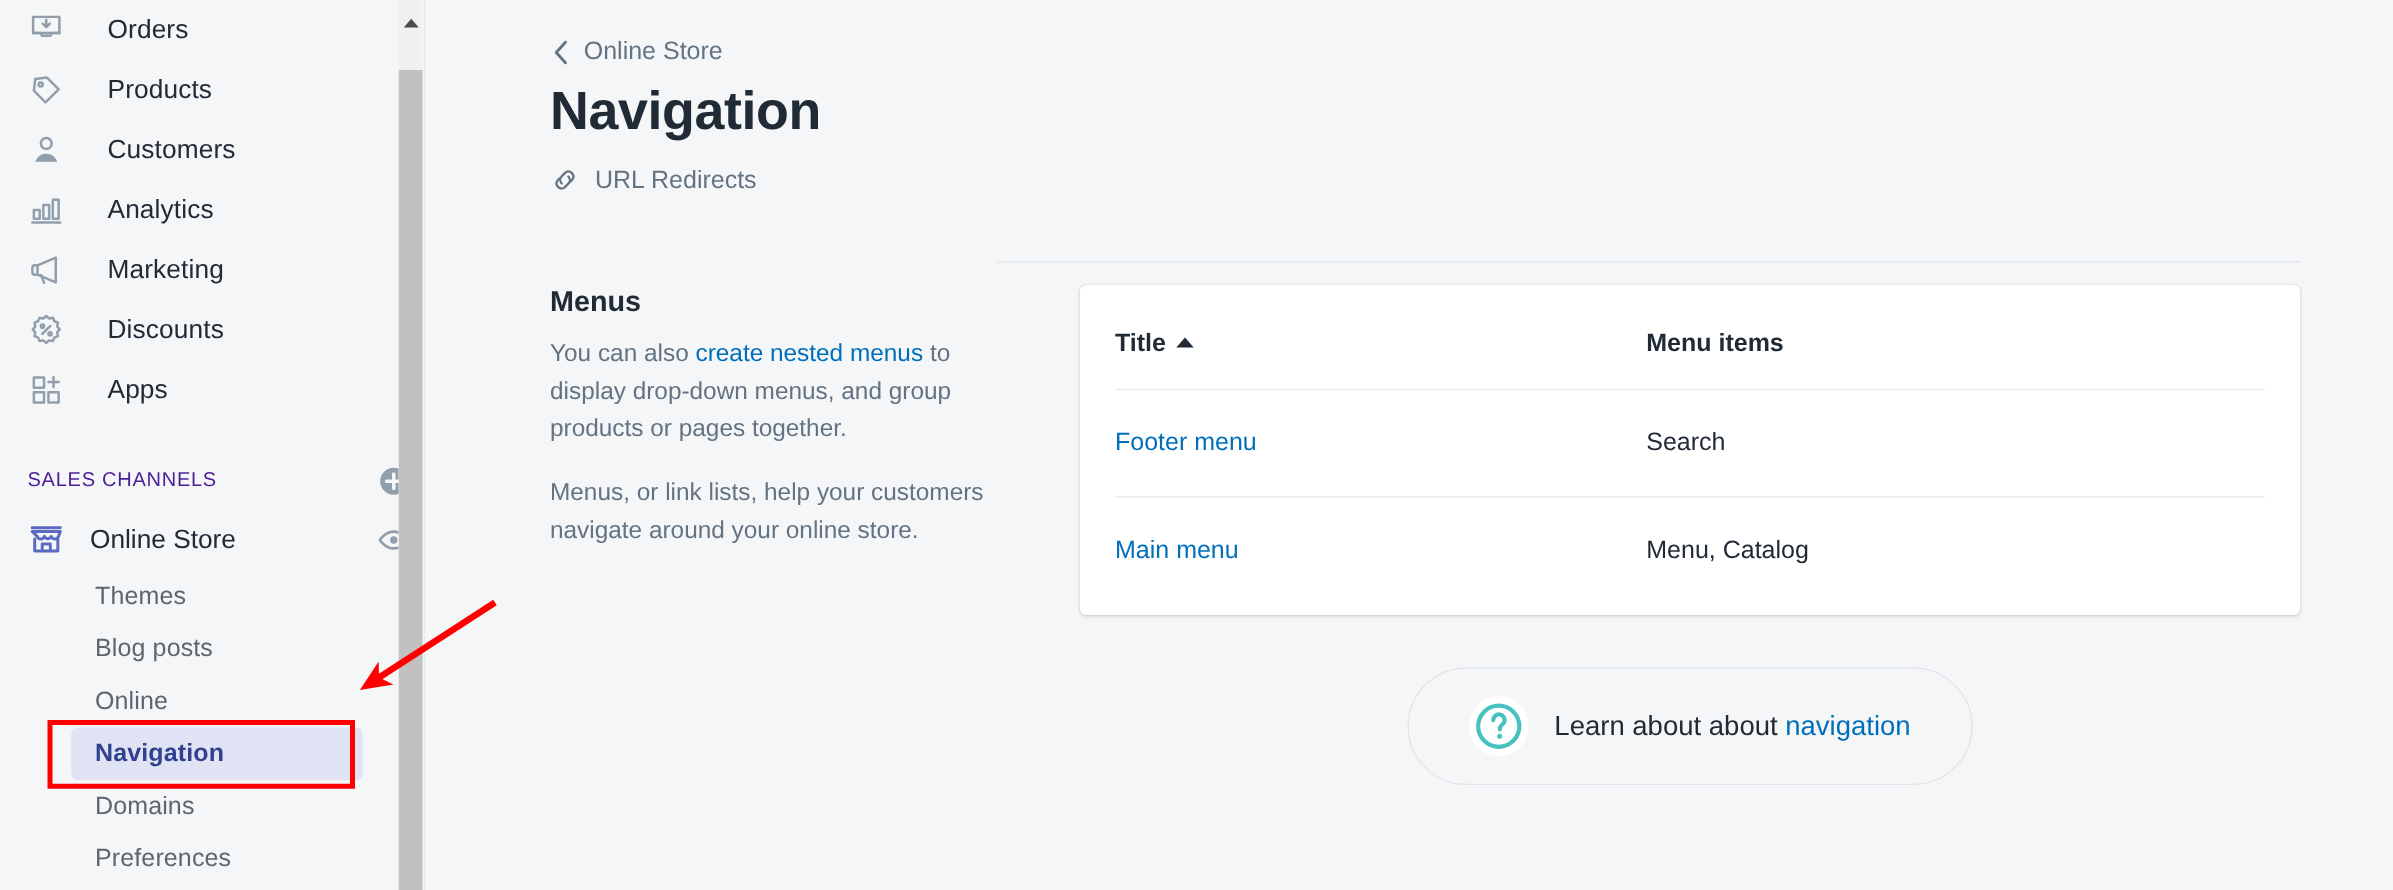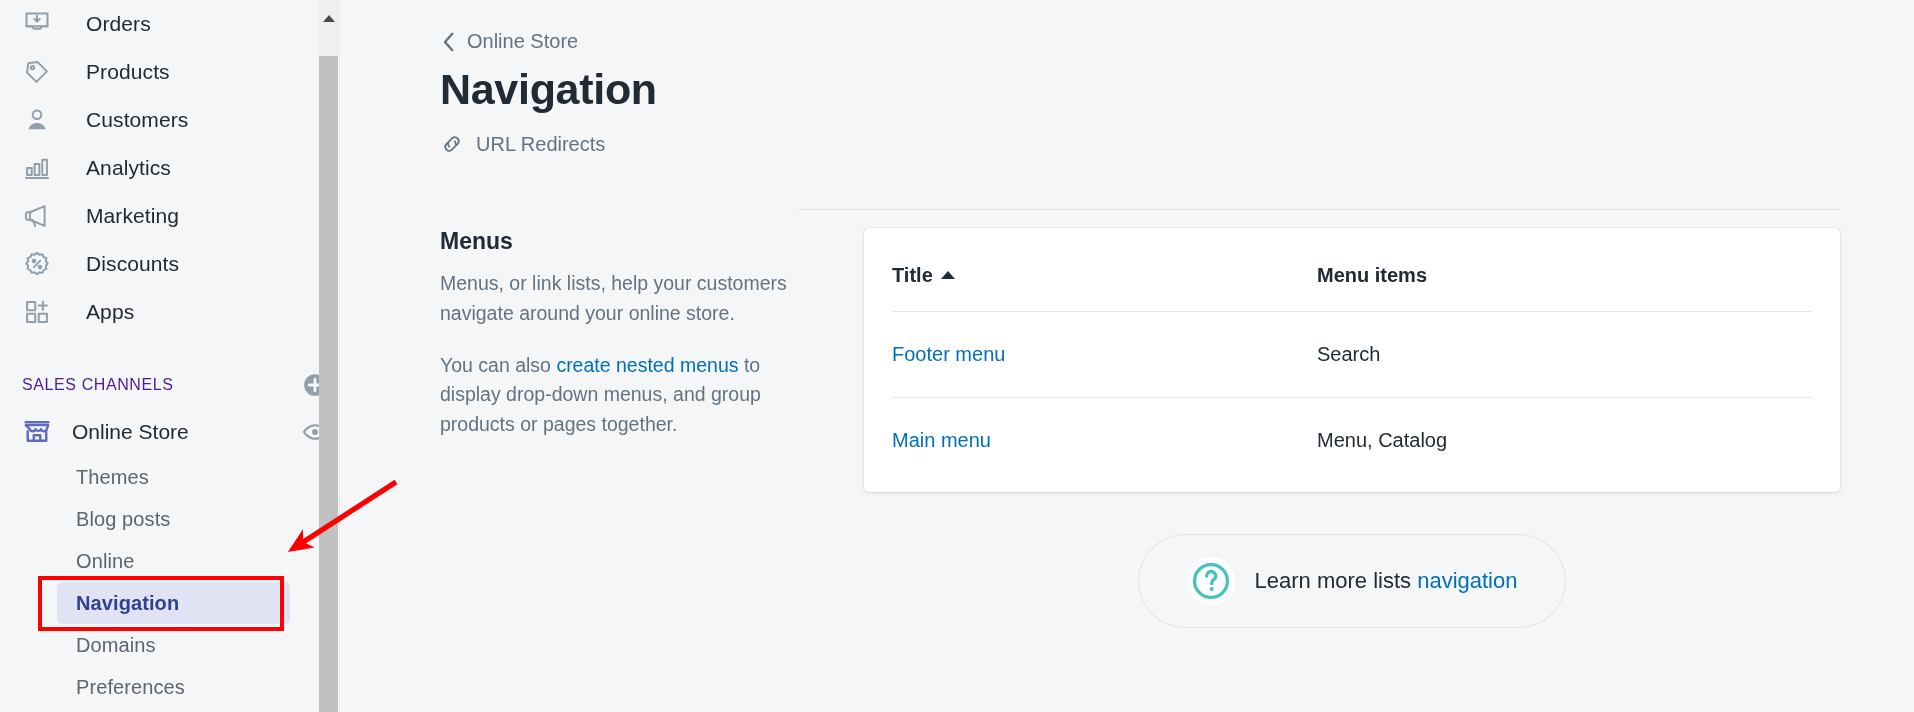--- a/index.html
+++ b/index.html
@@ -476,22 +476,22 @@
       <span class="subnav-label">URL Redirects</span>
     </div>
 
 
     <div class="hrule"></div>
 
     <div class="content">
 
       <div class="col-left">
         <h2 class="menus-heading">Menus</h2>
+        <p class="menus-para"><span>You can also </span><a>create nested menus</a><span> to display drop-down menus, and group products or pages together.</span></p>
         <p class="menus-para">Menus, or link lists, help your customers navigate around your online store.</p>
-        <p class="menus-para"><span>You can also </span><a>create nested menus</a><span> to display drop-down menus, and group products or pages together.</span></p>
       </div>
 
       <div class="col-right">
         <div class="card">
           <table class="menus-table">
             <thead>
               <tr>
                 <th class="c-title"><span>Title</span><span class="sort-caret"></span></th>
                 <th><span>Menu items</span></th>
               </tr>
@@ -511,21 +511,21 @@
 
         <div class="help-wrap">
           <div class="help-banner">
             <span class="help-ico">
               <svg width="42" height="42" viewBox="0 0 24 24" fill="none">
                 <circle cx="12" cy="12" r="9.4" stroke="#47c1bf" stroke-width="1.9"></circle>
                 <path d="M9.5 9.2a2.6 2.6 0 115 1c-.5 1-2 1.4-2 2.8v.5" stroke="#47c1bf" stroke-width="1.9" stroke-linecap="round" fill="none"></path>
                 <circle cx="12.4" cy="16.6" r="1.15" fill="#47c1bf"></circle>
               </svg>
             </span>
-            <span class="help-text"><span>Learn more lists </span><a>navigation</a></span>
+            <span class="help-text"><span>Learn about about </span><a>navigation</a></span>
           </div>
         </div>
       </div>
 
     </div>
   </main>
 
   <div class="annot-rect"></div>
   <svg class="annot-arrow" viewBox="0 0 120 84">
     <defs>

